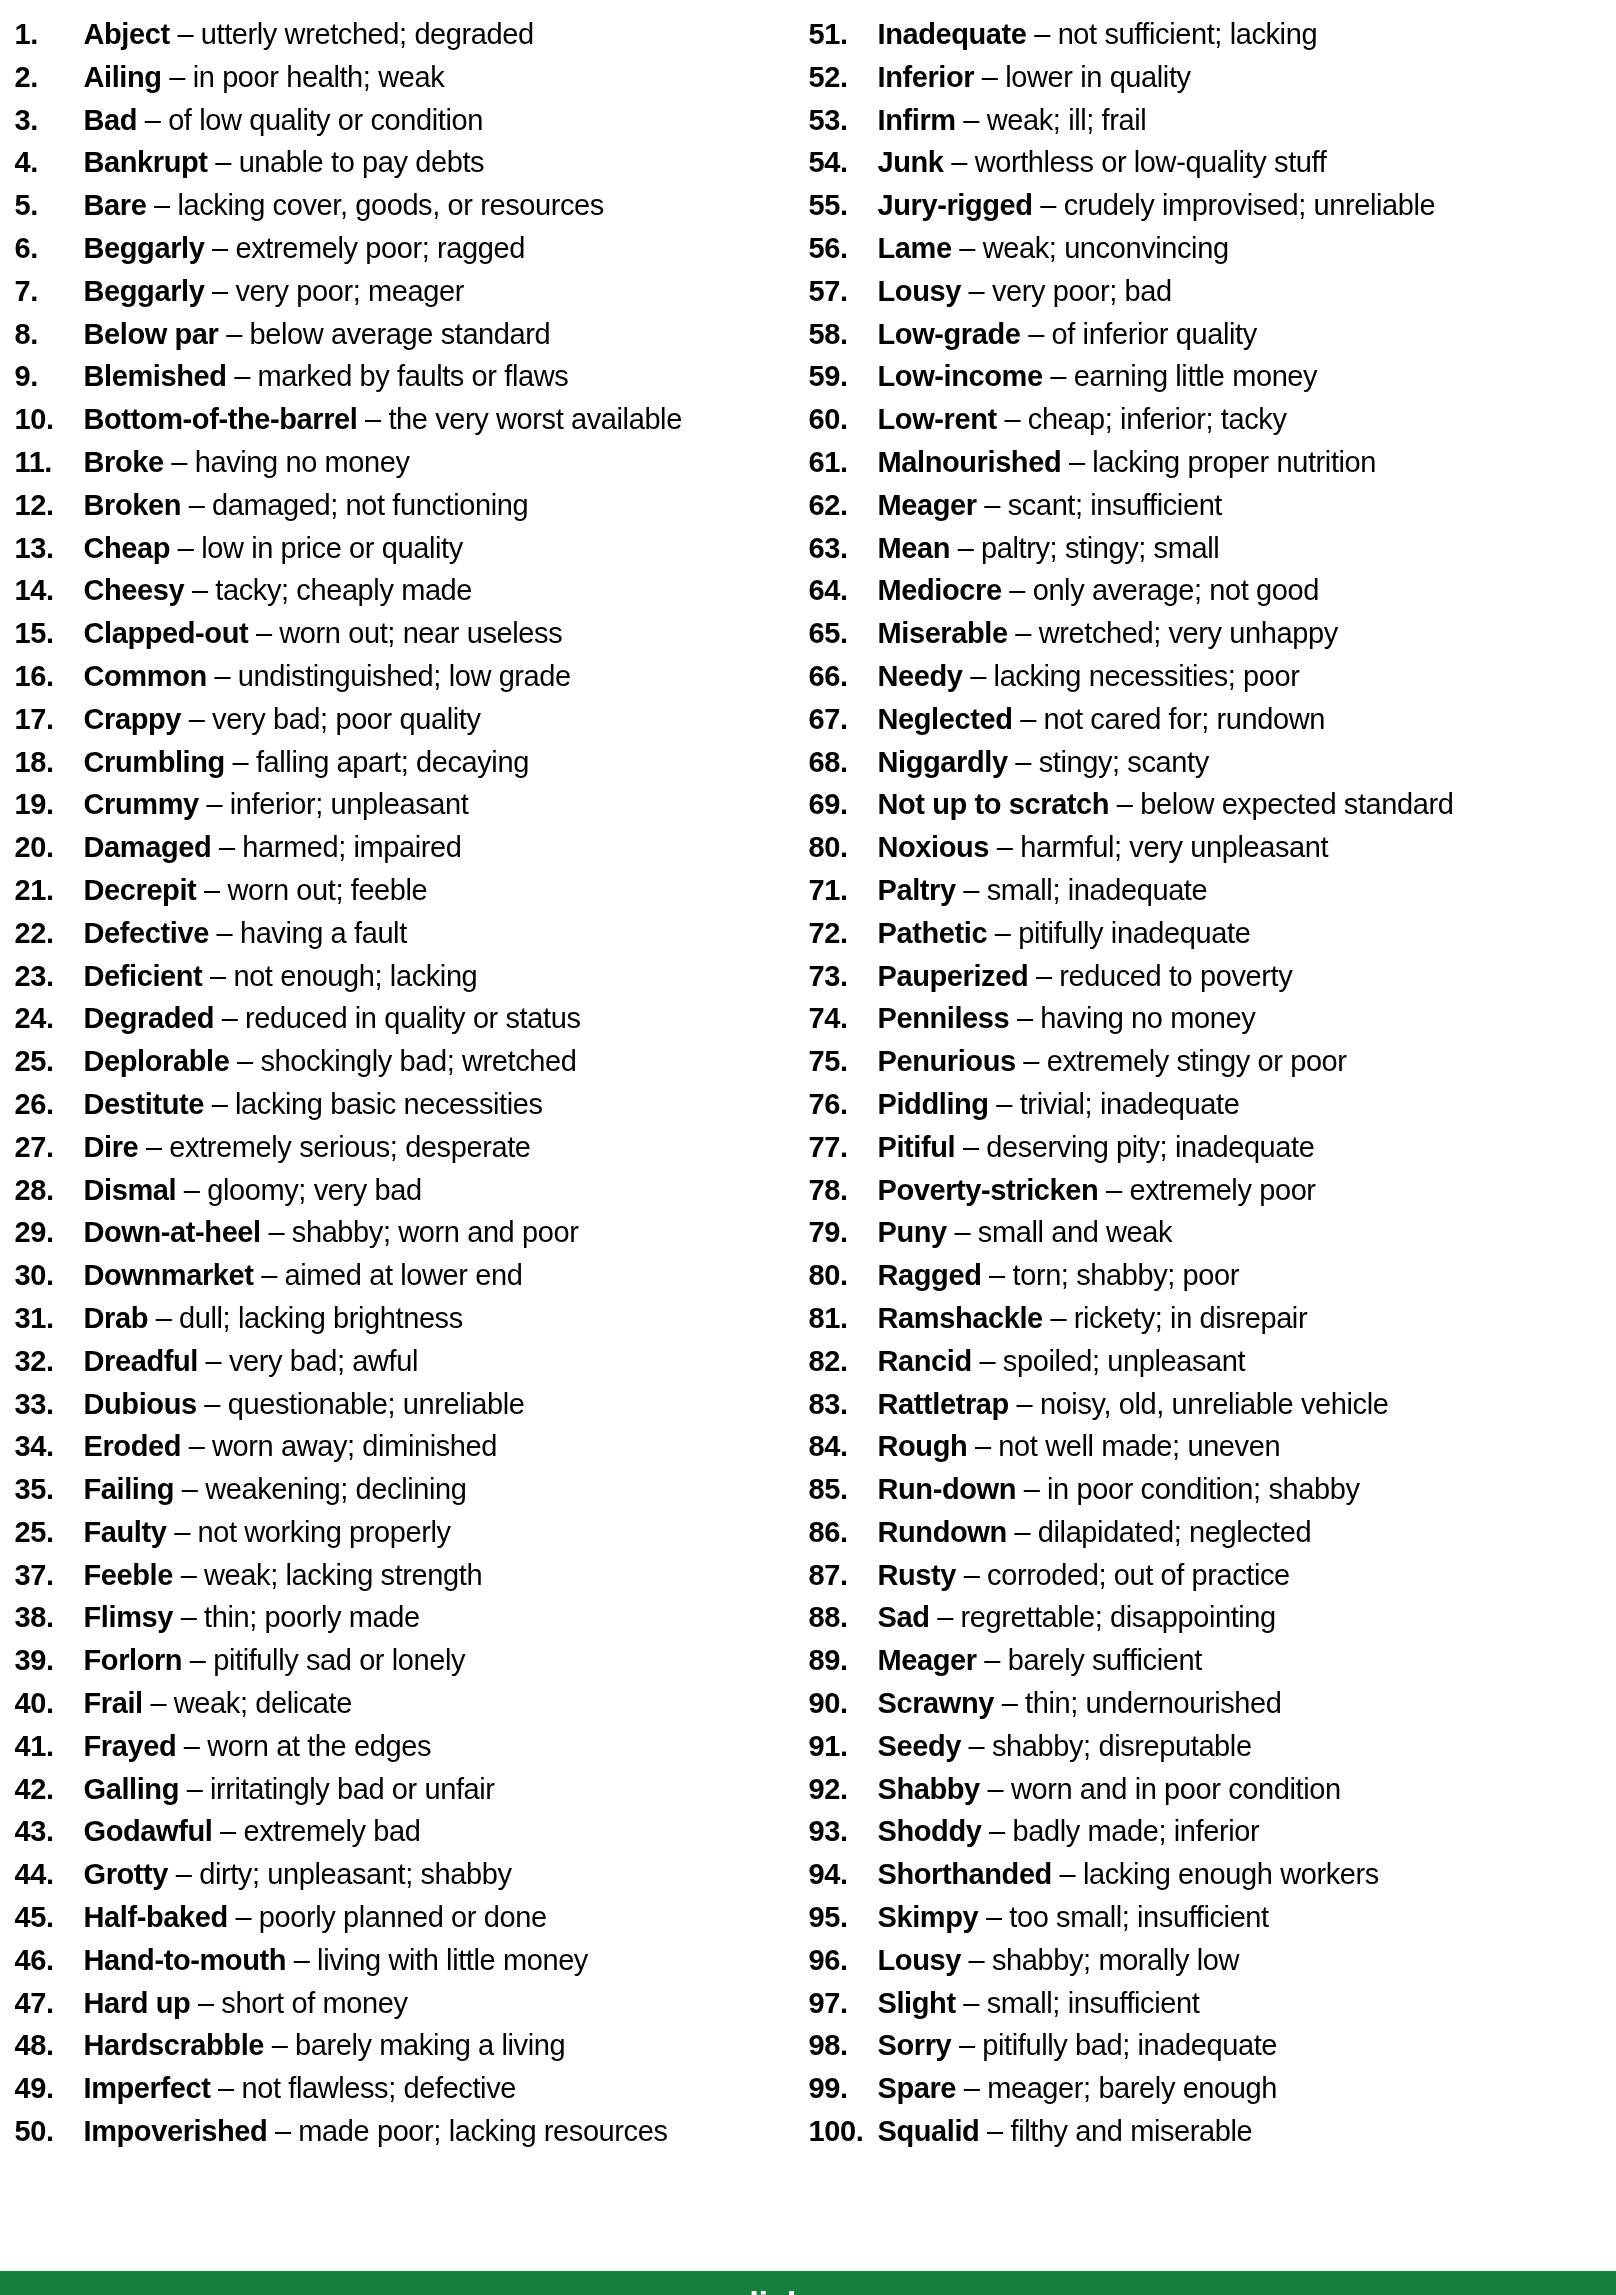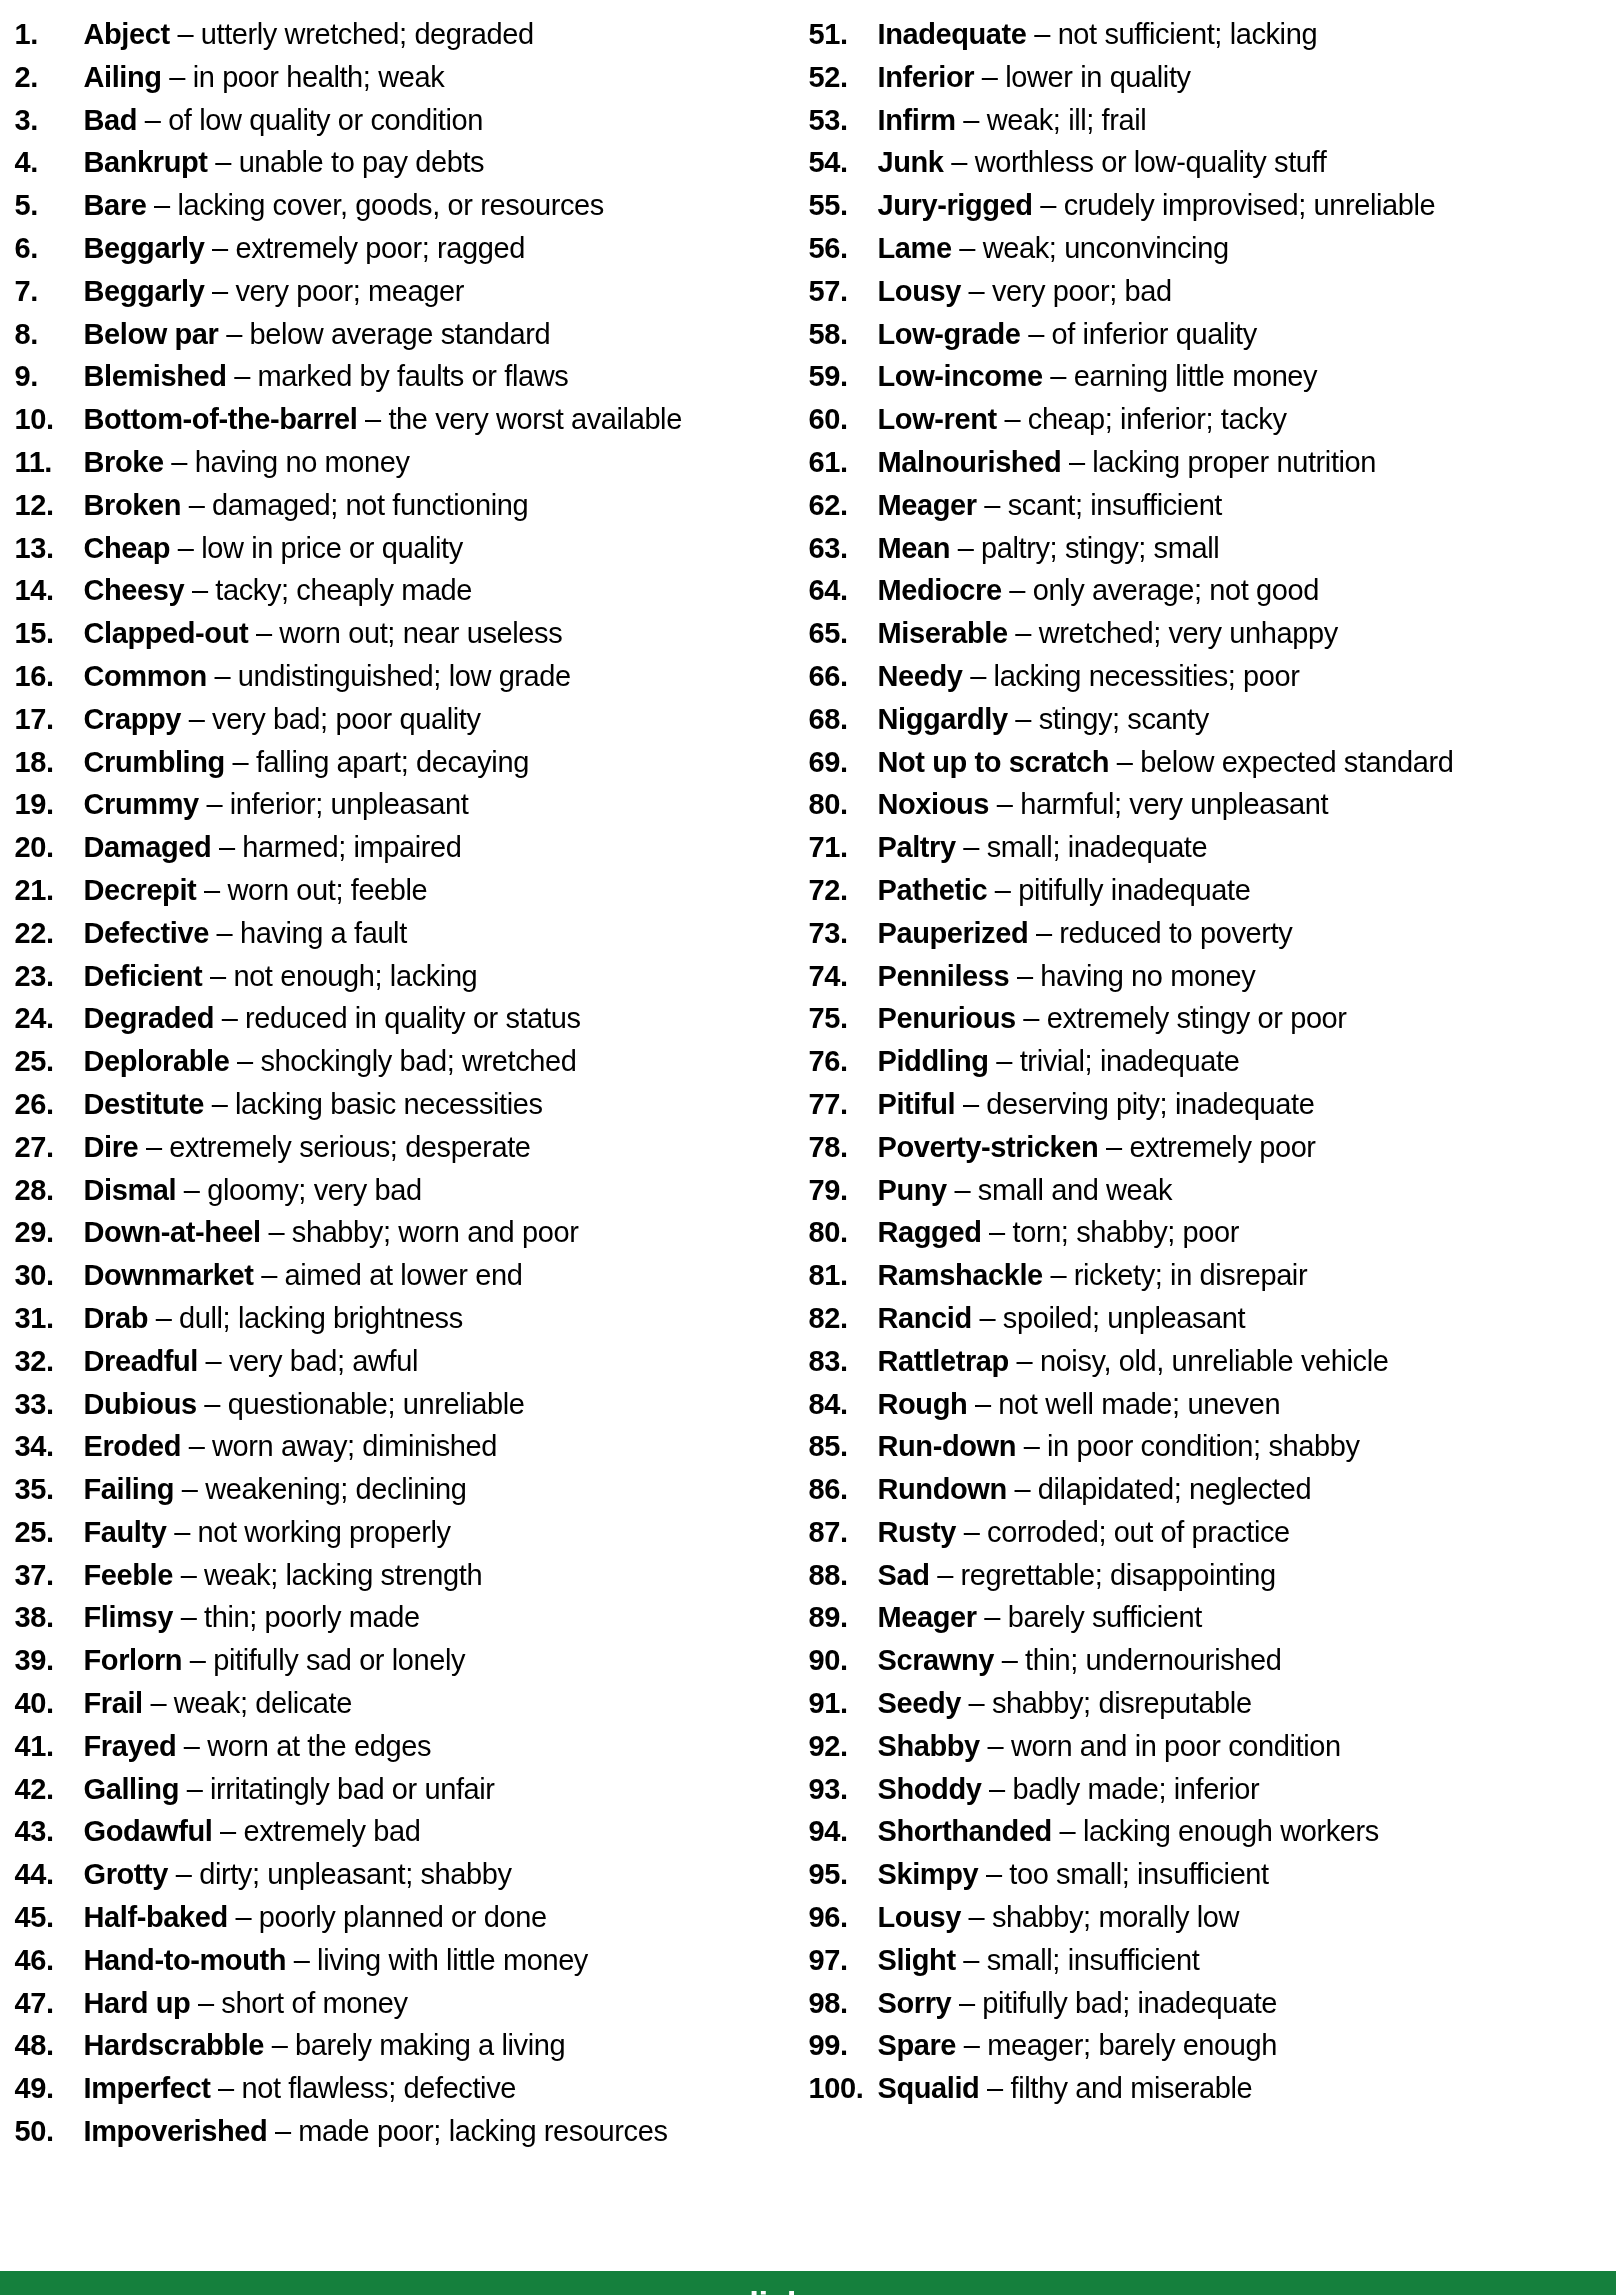--- a/index.html
+++ b/index.html
@@ -329,20 +329,24 @@
         </div>
         <div class="row">
           <span class="num">65.</span>
           <span><span class="term">Miserable</span><span class="def"> – wretched; very unhappy</span></span>
         </div>
         <div class="row">
           <span class="num">66.</span>
           <span><span class="term">Needy</span><span class="def"> – lacking necessities; poor</span></span>
         </div>
         <div class="row">
+          <span class="num">67.</span>
+          <span><span class="term">Neglected</span><span class="def"> – not cared for; rundown</span></span>
+        </div>
+        <div class="row">
           <span class="num">68.</span>
           <span><span class="term">Niggardly</span><span class="def"> – stingy; scanty</span></span>
         </div>
         <div class="row">
           <span class="num">69.</span>
           <span><span class="term">Not up to scratch</span><span class="def"> – below expected standard</span></span>
         </div>
         <div class="row">
           <span class="num">80.</span>
           <span><span class="term">Noxious</span><span class="def"> – harmful; very unpleasant</span></span>

